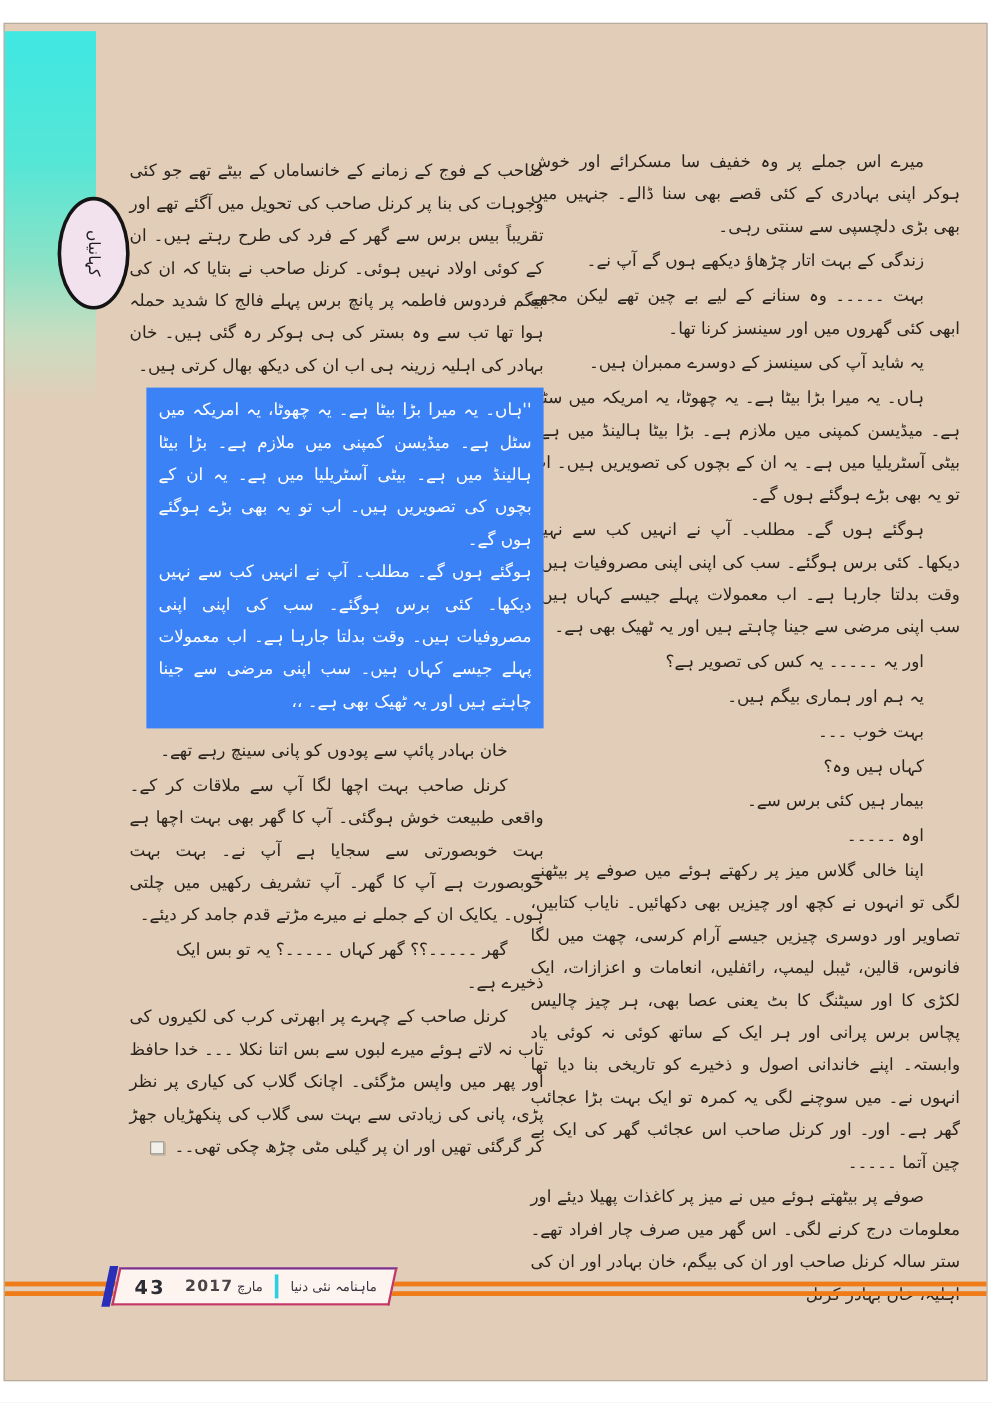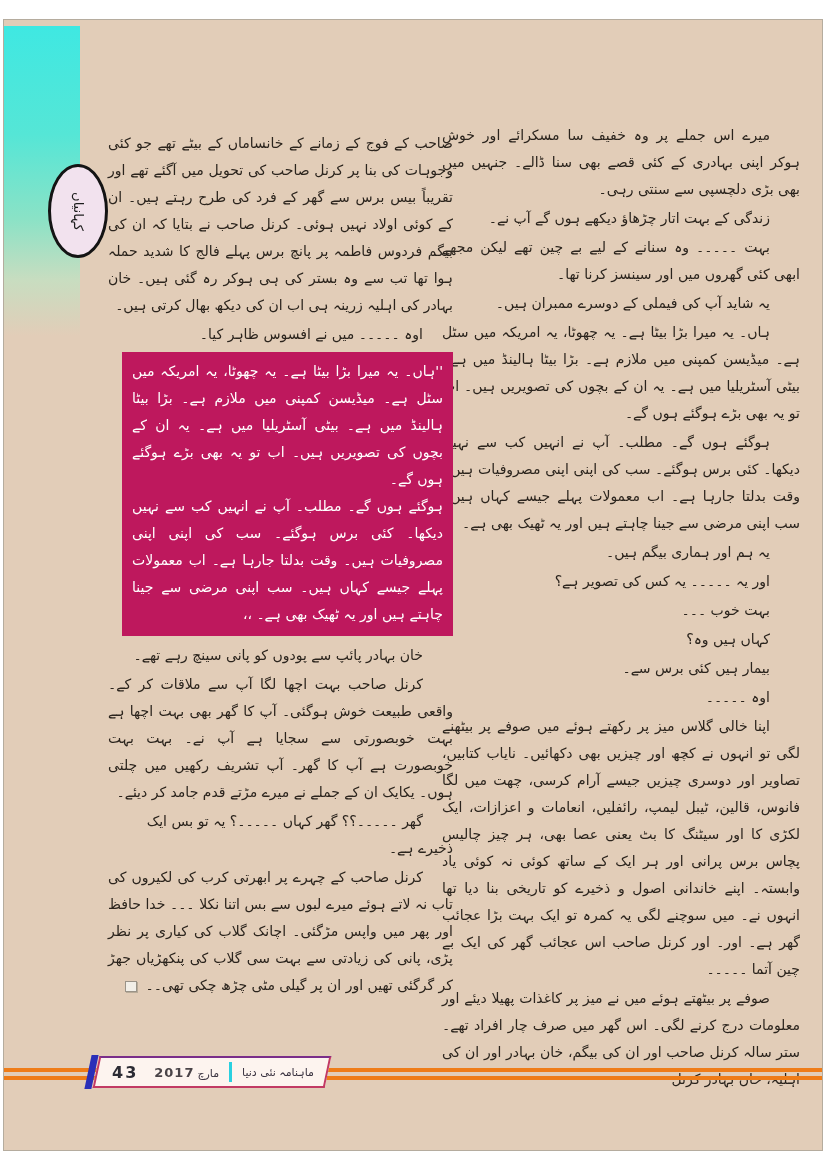--- a/index.html
+++ b/index.html
@@ -31,21 +31,21 @@
     position:absolute;direction:rtl;color:#2b241d;font-size:14px;line-height:27px;
     text-align:justify;text-justify:inter-word;
   }
   .col p{margin:0 0 2px 0;}
   .col p.ind{text-indent:30px;}
   .col p.line{text-align:right;text-indent:30px;}
   .col-right{top:102px;right:22px;width:358px;}
   .col-left{top:110px;left:80px;width:345px;margin-left:24px;}
   
   .highlight{
-    background:#be185d;color:#ffffff;padding:6px 10px 8px 10px;
+    background:#3b82f6;color:#ffffff;padding:6px 10px 8px 10px;
     margin:4px 0 6px 14px;direction:rtl;
   }
   .highlight p{margin:0;text-align:justify;}
   
   .endsq{
     display:inline-block;width:10px;height:9px;background:#f2efe8;
     border:1px solid #9a9388;box-shadow:1px 1px 0 #b8ab98;vertical-align:middle;margin-right:4px;
   }
   
   .rule{position:absolute;left:0;width:100%;height:4px;background:#ef7c18;}
@@ -79,36 +79,35 @@
   <div class="strip"></div>
 
   <div class="oval">
     <span>کہانیاں</span>
   </div>
 
   <div class="col col-right">
     <p class="ind">میرے اس جملے پر وہ خفیف سا مسکرائے اور خوش ہوکر اپنی بہادری کے کئی قصے بھی سنا ڈالے۔ جنہیں میں بھی بڑی دلچسپی سے سنتی رہی۔</p>
     <p class="line">زندگی کے بہت اتار چڑھاؤ دیکھے ہوں گے آپ نے۔</p>
     <p class="ind">بہت ۔۔۔۔۔ وہ سنانے کے لیے بے چین تھے لیکن مجھے ابھی کئی گھروں میں اور سینسز کرنا تھا۔</p>
-    <p class="line">یہ شاید آپ کی فیملی کے دوسرے ممبران ہیں۔</p>
+    <p class="line">یہ شاید آپ کی سینسز کے دوسرے ممبران ہیں۔</p>
     <p class="ind">ہاں۔ یہ میرا بڑا بیٹا ہے۔ یہ چھوٹا، یہ امریکہ میں سٹل ہے۔ میڈیسن کمپنی میں ملازم ہے۔ بڑا بیٹا ہالینڈ میں ہے۔ بیٹی آسٹریلیا میں ہے۔ یہ ان کے بچوں کی تصویریں ہیں۔ اب تو یہ بھی بڑے ہوگئے ہوں گے۔</p>
     <p class="ind">ہوگئے ہوں گے۔ مطلب۔ آپ نے انہیں کب سے نہیں دیکھا۔ کئی برس ہوگئے۔ سب کی اپنی اپنی مصروفیات ہیں۔ وقت بدلتا جارہا ہے۔ اب معمولات پہلے جیسے کہاں ہیں۔ سب اپنی مرضی سے جینا چاہتے ہیں اور یہ ٹھیک بھی ہے۔</p>
+    <p class="line">اور یہ ۔۔۔۔۔ یہ کس کی تصویر ہے؟</p>
     <p class="line">یہ ہم اور ہماری بیگم ہیں۔</p>
-    <p class="line">اور یہ ۔۔۔۔۔ یہ کس کی تصویر ہے؟</p>
     <p class="line">بہت خوب ۔۔۔</p>
     <p class="line">کہاں ہیں وہ؟</p>
     <p class="line">بیمار ہیں کئی برس سے۔</p>
     <p class="line">اوہ ۔۔۔۔۔</p>
     <p class="ind">اپنا خالی گلاس میز پر رکھتے ہوئے میں صوفے پر بیٹھنے لگی تو انہوں نے کچھ اور چیزیں بھی دکھائیں۔ نایاب کتابیں، تصاویر اور دوسری چیزیں جیسے آرام کرسی، چھت میں لگا فانوس، قالین، ٹیبل لیمپ، رائفلیں، انعامات و اعزازات، ایک لکڑی کا اور سیٹنگ کا بٹ یعنی عصا بھی، ہر چیز چالیس پچاس برس پرانی اور ہر ایک کے ساتھ کوئی نہ کوئی یاد وابستہ۔ اپنے خاندانی اصول و ذخیرے کو تاریخی بنا دیا تھا انہوں نے۔ میں سوچنے لگی یہ کمرہ تو ایک بہت بڑا عجائب گھر ہے۔ اور۔ اور کرنل صاحب اس عجائب گھر کی ایک بے چین آتما ۔۔۔۔۔</p>
     <p class="ind">صوفے پر بیٹھتے ہوئے میں نے میز پر کاغذات پھیلا دیئے اور معلومات درج کرنے لگی۔ اس گھر میں صرف چار افراد تھے۔ ستر سالہ کرنل صاحب اور ان کی بیگم، خان بہادر اور ان کی اہلیہ، خان بہادر کرنل</p>
   </div>
 
   <div class="col col-left">
     <p>صاحب کے فوج کے زمانے کے خانساماں کے بیٹے تھے جو کئی وجوہات کی بنا پر کرنل صاحب کی تحویل میں آگئے تھے اور تقریباً بیس برس سے گھر کے فرد کی طرح رہتے ہیں۔ ان کے کوئی اولاد نہیں ہوئی۔ کرنل صاحب نے بتایا کہ ان کی بیگم فردوس فاطمہ پر پانچ برس پہلے فالج کا شدید حملہ ہوا تھا تب سے وہ بستر کی ہی ہوکر رہ گئی ہیں۔ خان بہادر کی اہلیہ زرینہ ہی اب ان کی دیکھ بھال کرتی ہیں۔</p>
-    <p class="line">اوہ ۔۔۔۔۔ میں نے افسوس ظاہر کیا۔</p>
 
     <div class="highlight">
       <p>''ہاں۔ یہ میرا بڑا بیٹا ہے۔ یہ چھوٹا، یہ امریکہ میں سٹل ہے۔ میڈیسن کمپنی میں ملازم ہے۔ بڑا بیٹا ہالینڈ میں ہے۔ بیٹی آسٹریلیا میں ہے۔ یہ ان کے بچوں کی تصویریں ہیں۔ اب تو یہ بھی بڑے ہوگئے ہوں گے۔</p>
       <p>ہوگئے ہوں گے۔ مطلب۔ آپ نے انہیں کب سے نہیں دیکھا۔ کئی برس ہوگئے۔ سب کی اپنی اپنی مصروفیات ہیں۔ وقت بدلتا جارہا ہے۔ اب معمولات پہلے جیسے کہاں ہیں۔ سب اپنی مرضی سے جینا چاہتے ہیں اور یہ ٹھیک بھی ہے۔ ،،</p>
     </div>
 
     <p class="line">خان بہادر پائپ سے پودوں کو پانی سینچ رہے تھے۔</p>
     <p class="ind">کرنل صاحب بہت اچھا لگا آپ سے ملاقات کر کے۔ واقعی طبیعت خوش ہوگئی۔ آپ کا گھر بھی بہت اچھا ہے بہت خوبصورتی سے سجایا ہے آپ نے۔ بہت بہت خوبصورت ہے آپ کا گھر۔ آپ تشریف رکھیں میں چلتی ہوں۔ یکایک ان کے جملے نے میرے مڑتے قدم جامد کر دیئے۔</p>
     <p class="line">گھر ۔۔۔۔۔؟؟ گھر کہاں ۔۔۔۔۔؟ یہ تو بس ایک ذخیرے ہے۔</p>
     <p class="ind">

